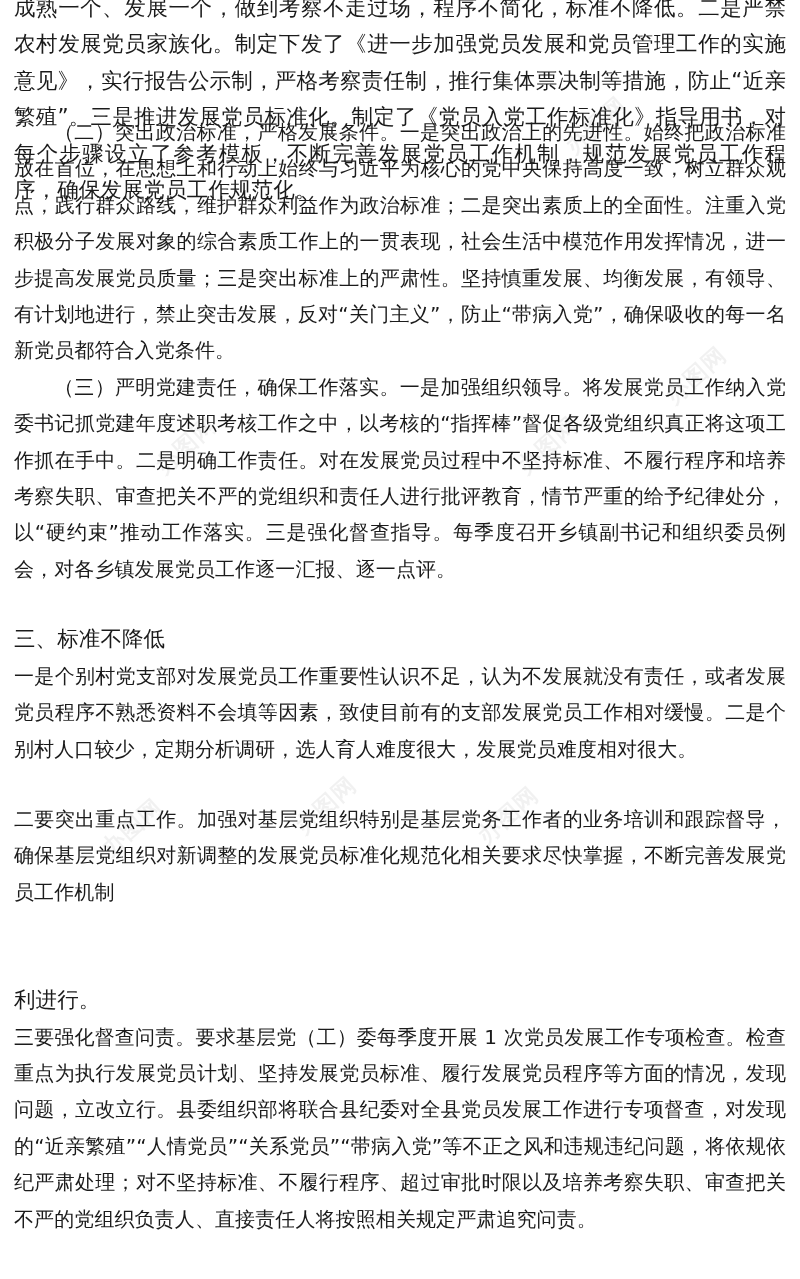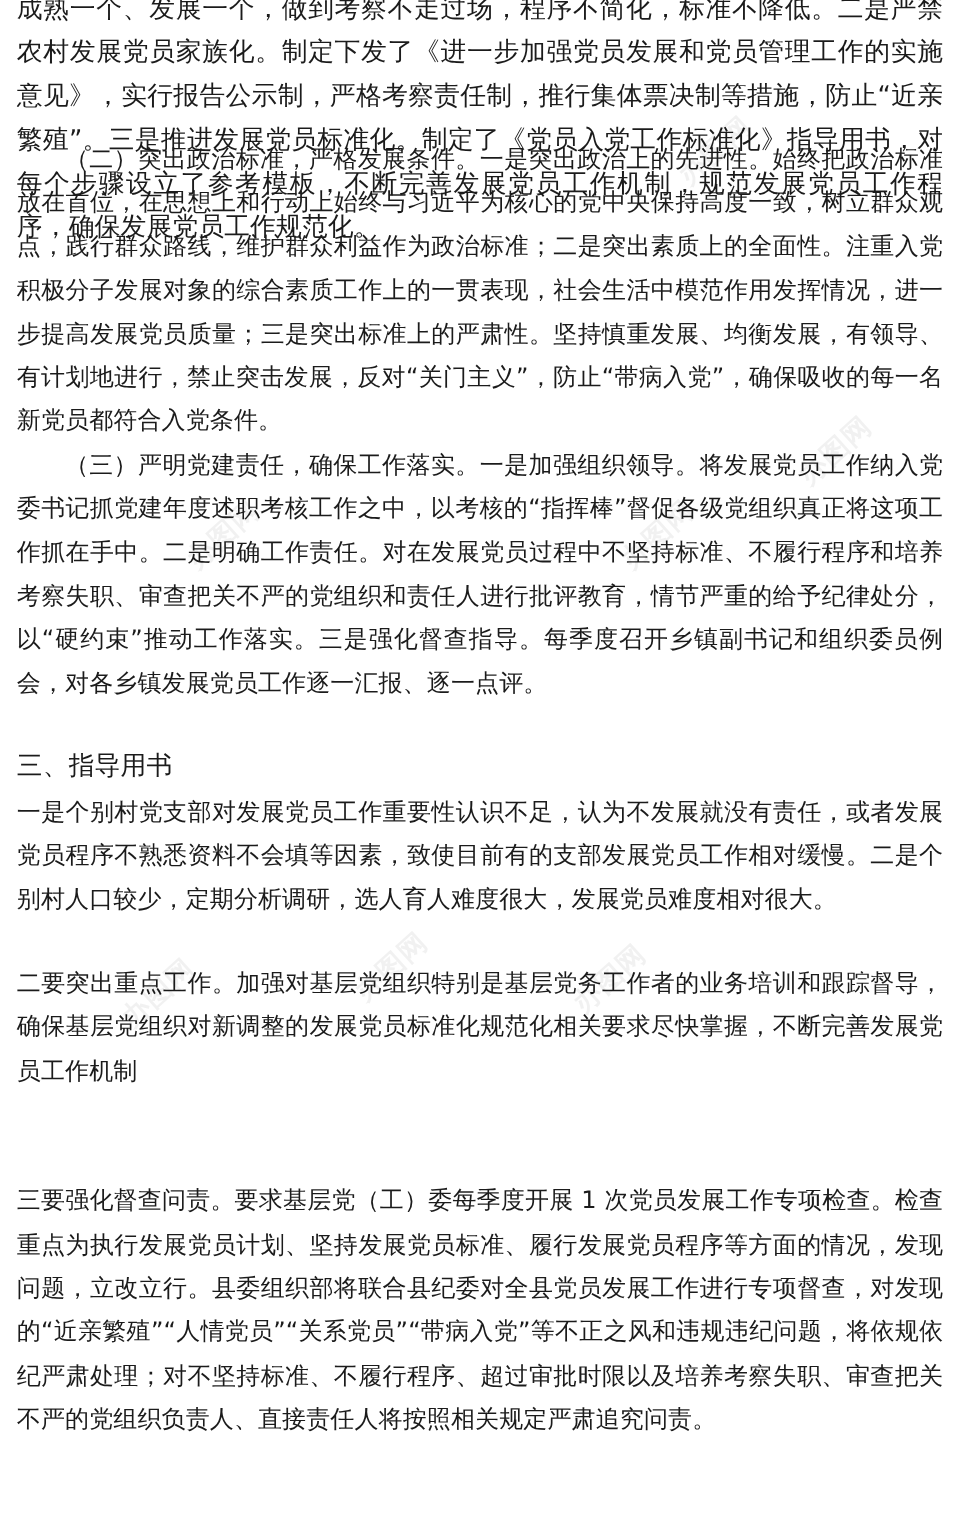--- a/index.html
+++ b/index.html
@@ -107,32 +107,33 @@
 
   <div class="doc" id="doc-body">
     <div style="height:114px"></div>
 
     <p class="line-block p-indent">（二）突出政治标准，严格发展条件。一是突出政治上的先进性。始终把政治标准放在首位，在思想上和行动上始终与习近平为核心的党中央保持高度一致，树立群众观点，践行群众路线，维护群众利益作为政治标准；二是突出素质上的全面性。注重入党积极分子发展对象的综合素质工作上的一贯表现，社会生活中模范作用发挥情况，进一步提高发展党员质量；三是突出标准上的严肃性。坚持慎重发展、均衡发展，有领导、有计划地进行，禁止突击发展，反对“关门主义”，防止“带病入党”，确保吸收的每一名新党员都符合入党条件。</p>
 
     <p class="line-block p-indent">（三）严明党建责任，确保工作落实。一是加强组织领导。将发展党员工作纳入党委书记抓党建年度述职考核工作之中，以考核的“指挥棒”督促各级党组织真正将这项工作抓在手中。二是明确工作责任。对在发展党员过程中不坚持标准、不履行程序和培养考察失职、审查把关不严的党组织和责任人进行批评教育，情节严重的给予纪律处分，以“硬约束”推动工作落实。三是强化督查指导。每季度召开乡镇副书记和组织委员例会，对各乡镇发展党员工作逐一汇报、逐一点评。</p>
 
     <div class="gap-md"></div>
 
-    <p class="heading">三、指导用书</p>
+    <p class="heading">三、标准不降低</p>
 
     <p class="line-block">一是个别村党支部对发展党员工作重要性认识不足，认为不发展就没有责任，或者发展党员程序不熟悉资料不会填等因素，致使目前有的支部发展党员工作相对缓慢。二是个别村人口较少，定期分析调研，选人育人难度很大，发展党员难度相对很大。</p>
 
     <div class="gap-md"></div>
 
 
 
     <p class="line-block">二要突出重点工作。加强对基层党组织特别是基层党务工作者的业务培训和跟踪督导，确保基层党组织对新调整的发展党员标准化规范化相关要求尽快掌握，不断完善发展党员工作机制</p>
 
     <div class="gap-page"></div>
 
+    <p class="heading">利进行。</p>
 
     <p class="line-block">三要强化督查问责。要求基层党（工）委每季度开展 1 次党员发展工作专项检查。检查重点为执行发展党员计划、坚持发展党员标准、履行发展党员程序等方面的情况，发现问题，立改立行。县委组织部将联合县纪委对全县党员发展工作进行专项督查，对发现的“近亲繁殖”“人情党员”“关系党员”“带病入党”等不正之风和违规违纪问题，将依规依纪严肃处理；对不坚持标准、不履行程序、超过审批时限以及培养考察失职、审查把关不严的党组织负责人、直接责任人将按照相关规定严肃追究问责。</p>
 
   </div>
 
   <div class="wm-layer" id="wm-layer">
       <span class="wm" style="left: 150px; top: 430px; transform: rotate(-42deg); color: rgba(0, 0, 0, 0.055);">办图网</span>
       <span class="wm" style="left: 512px; top: 430px; transform: rotate(-42deg); color: rgba(0, 0, 0, 0.055);">办图网</span>
       <span class="wm" style="left: 290px; top: 790px; transform: rotate(-42deg); color: rgba(0, 0, 0, 0.055);">办图网</span>
       <span class="wm" style="left: 472px; top: 800px; transform: rotate(-42deg); color: rgba(0, 0, 0, 0.055);">办图网</span>

